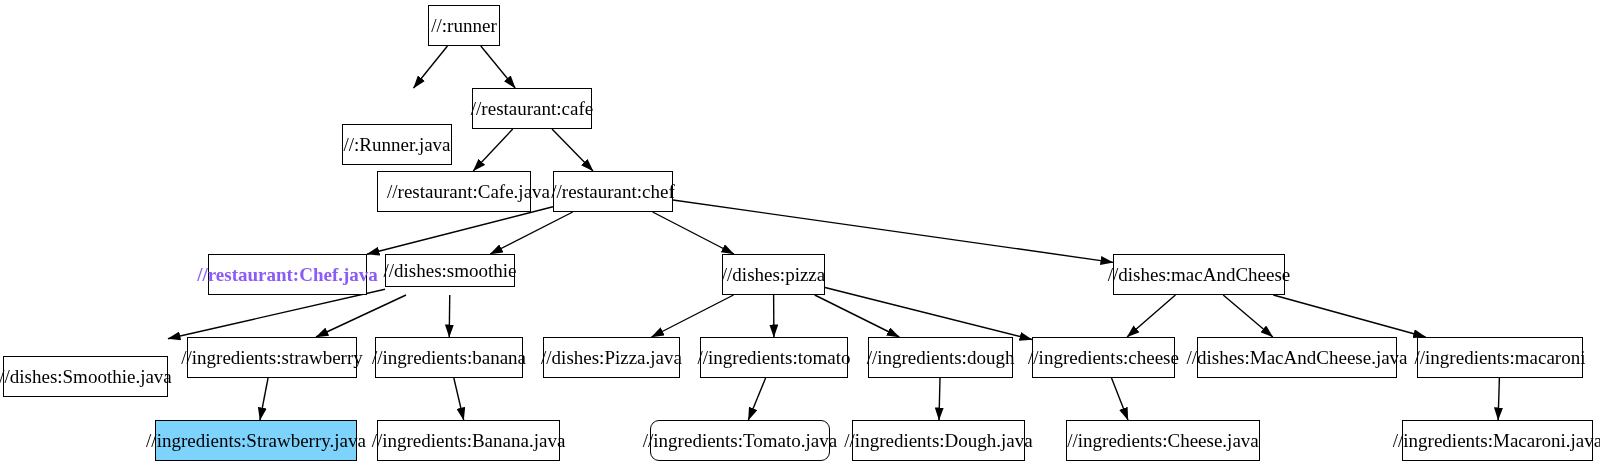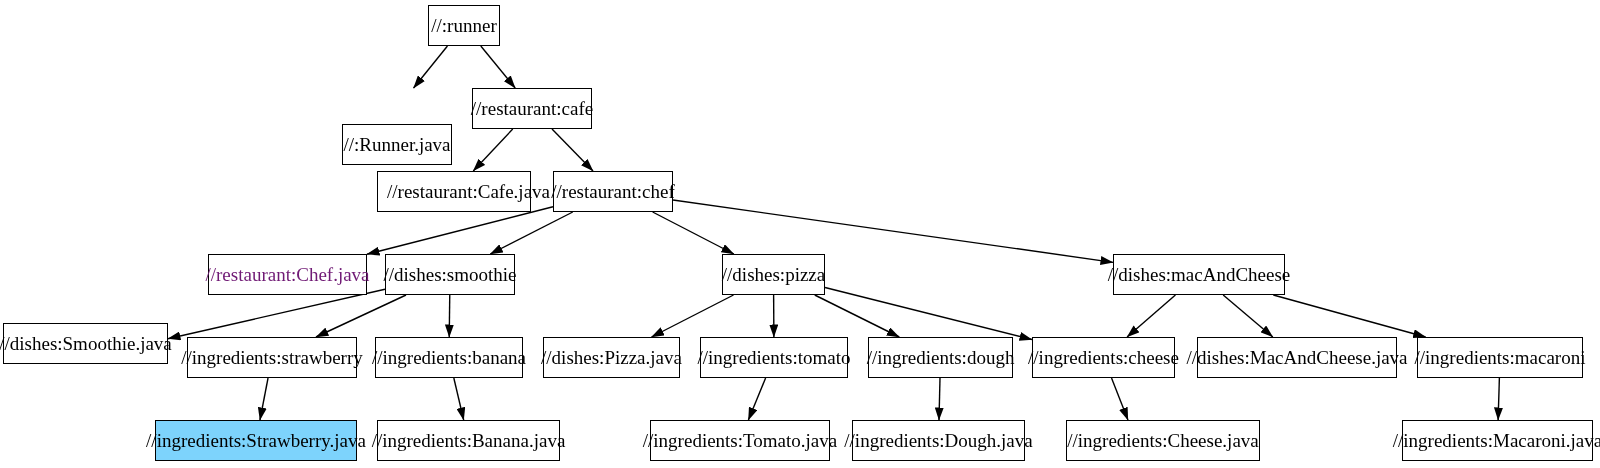--- a/index.html
+++ b/index.html
@@ -68,33 +68,33 @@
       <line x1="940.0060240963855" y1="378" x2="938.9939759036145" y2="420" stroke="#000000" stroke-width="1.4" marker-end="url(#arrow)"></line>
       <line x1="1111.5271084337348" y1="378" x2="1127.9728915662652" y2="420" stroke="#000000" stroke-width="1.4" marker-end="url(#arrow)"></line>
       <line x1="1499.382530120482" y1="378" x2="1498.117469879518" y2="420" stroke="#000000" stroke-width="1.4" marker-end="url(#arrow)"></line>
     </svg>
   <div id="node-layer">
       <div class="node" style="left: 428px; top: 5px; width: 72px; height: 41px; border-color: rgb(0, 0, 0); background: rgb(255, 255, 255); color: rgb(0, 0, 0);">//:runner</div>
       <div class="node" style="left: 342px; top: 88px; width: 110px; height: 41px; border-color: rgb(0, 0, 0); background: rgb(255, 255, 255); color: rgb(0, 0, 0); margin-top: 36px;">//:Runner.java</div>
       <div class="node" style="left: 472px; top: 88px; width: 120px; height: 41px; border-color: rgb(0, 0, 0); background: rgb(255, 255, 255); color: rgb(0, 0, 0);">//restaurant:cafe</div>
       <div class="node" style="left: 377px; top: 171px; width: 154px; height: 41px; border-color: rgb(0, 0, 0); background: rgb(255, 255, 255); color: rgb(0, 0, 0); padding-left: 29px;">//restaurant:Cafe.java</div>
       <div class="node" style="left: 553px; top: 171px; width: 120px; height: 41px; border-color: rgb(0, 0, 0); background: rgb(255, 255, 255); color: rgb(0, 0, 0);">//restaurant:chef</div>
-      <div class="node" style="left: 208px; top: 254px; width: 159px; height: 41px; border-color: rgb(0, 0, 0); background: rgb(255, 255, 255); color: #701a75;">//restaurant:Chef.java</div>
-      <div class="node" style="left: 385px; top: 254px; width: 130px; height: 41px; border-color: rgb(0, 0, 0); background: rgb(255, 255, 255); color: rgb(0, 0, 0);">//dishes:smoothie</div>
+      <div class="node" style="left: 208px; top: 254px; width: 159px; height: 41px; border-color: rgb(0, 0, 0); background: rgb(255, 255, 255); color: #8b5cf6; font-weight: bold;">//restaurant:Chef.java</div>
+      <div class="node" style="left: 385px; top: 254px; width: 130px; height: 33px; border-color: rgb(0, 0, 0); background: rgb(255, 255, 255); color: rgb(0, 0, 0);">//dishes:smoothie</div>
       <div class="node" style="left: 722px; top: 254px; width: 103px; height: 41px; border-color: rgb(0, 0, 0); background: rgb(255, 255, 255); color: rgb(0, 0, 0);">//dishes:pizza</div>
       <div class="node" style="left: 1113px; top: 254px; width: 172px; height: 41px; border-color: rgb(0, 0, 0); background: rgb(255, 255, 255); color: rgb(0, 0, 0);">//dishes:macAndCheese</div>
-      <div class="node" style="left: 3px; top: 323px; width: 165px; height: 41px; border-color: rgb(0, 0, 0); background: rgb(255, 255, 255); color: rgb(0, 0, 0);">//dishes:Smoothie.java</div>
+      <div class="node" style="left: 3px; top: 356px; width: 165px; height: 41px; border-color: rgb(0, 0, 0); background: rgb(255, 255, 255); color: rgb(0, 0, 0);">//dishes:Smoothie.java</div>
       <div class="node" style="left: 187px; top: 337px; width: 170px; height: 41px; border-color: rgb(0, 0, 0); background: rgb(255, 255, 255); color: rgb(0, 0, 0);">//ingredients:strawberry</div>
       <div class="node" style="left: 375px; top: 337px; width: 148px; height: 41px; border-color: rgb(0, 0, 0); background: rgb(255, 255, 255); color: rgb(0, 0, 0);">//ingredients:banana</div>
       <div class="node" style="left: 543px; top: 337px; width: 137px; height: 41px; border-color: rgb(0, 0, 0); background: rgb(255, 255, 255); color: rgb(0, 0, 0);">//dishes:Pizza.java</div>
       <div class="node" style="left: 700px; top: 337px; width: 148px; height: 41px; border-color: rgb(0, 0, 0); background: rgb(255, 255, 255); color: rgb(0, 0, 0);">//ingredients:tomato</div>
       <div class="node" style="left: 868px; top: 337px; width: 145px; height: 41px; border-color: rgb(0, 0, 0); background: rgb(255, 255, 255); color: rgb(0, 0, 0);">//ingredients:dough</div>
       <div class="node" style="left: 1032px; top: 337px; width: 143px; height: 41px; border-color: rgb(0, 0, 0); background: rgb(255, 255, 255); color: rgb(0, 0, 0);">//ingredients:cheese</div>
       <div class="node" style="left: 1197px; top: 337px; width: 200px; height: 41px; border-color: rgb(0, 0, 0); background: rgb(255, 255, 255); color: rgb(0, 0, 0);">//dishes:MacAndCheese.java</div>
       <div class="node" style="left: 1417px; top: 337px; width: 166px; height: 41px; border-color: rgb(0, 0, 0); background: rgb(255, 255, 255); color: rgb(0, 0, 0);">//ingredients:macaroni</div>
       <div class="node" style="left: 155px; top: 420px; width: 202px; height: 41px; border-color: rgb(0, 0, 0); background: #7dd3fc; color: rgb(0, 0, 0);">//ingredients:Strawberry.java</div>
       <div class="node" style="left: 377px; top: 420px; width: 183px; height: 41px; border-color: rgb(0, 0, 0); background: rgb(255, 255, 255); color: rgb(0, 0, 0);">//ingredients:Banana.java</div>
-      <div class="node" style="left: 650px; top: 420px; width: 180px; height: 41px; border-color: rgb(0, 0, 0); background: rgb(255, 255, 255); color: rgb(0, 0, 0);">//ingredients:Tomato.java</div>
+      <div class="node" style="left: 650px; top: 420px; width: 180px; height: 41px; border-color: rgb(0, 0, 0); background: rgb(255, 255, 255); color: rgb(0, 0, 0); border-radius: 9px;">//ingredients:Tomato.java</div>
       <div class="node" style="left: 852px; top: 420px; width: 173px; height: 41px; border-color: rgb(0, 0, 0); background: rgb(255, 255, 255); color: rgb(0, 0, 0);">//ingredients:Dough.java</div>
       <div class="node" style="left: 1047px; top: 420px; width: 194px; height: 41px; border-color: rgb(0, 0, 0); background: rgb(255, 255, 255); color: rgb(0, 0, 0); margin-left: 19px;">//ingredients:Cheese.java</div>
       <div class="node" style="left: 1402px; top: 420px; width: 191px; height: 41px; border-color: rgb(0, 0, 0); background: rgb(255, 255, 255); color: rgb(0, 0, 0);">//ingredients:Macaroni.java</div>
     </div>
 </div>
 
 </body></html>

